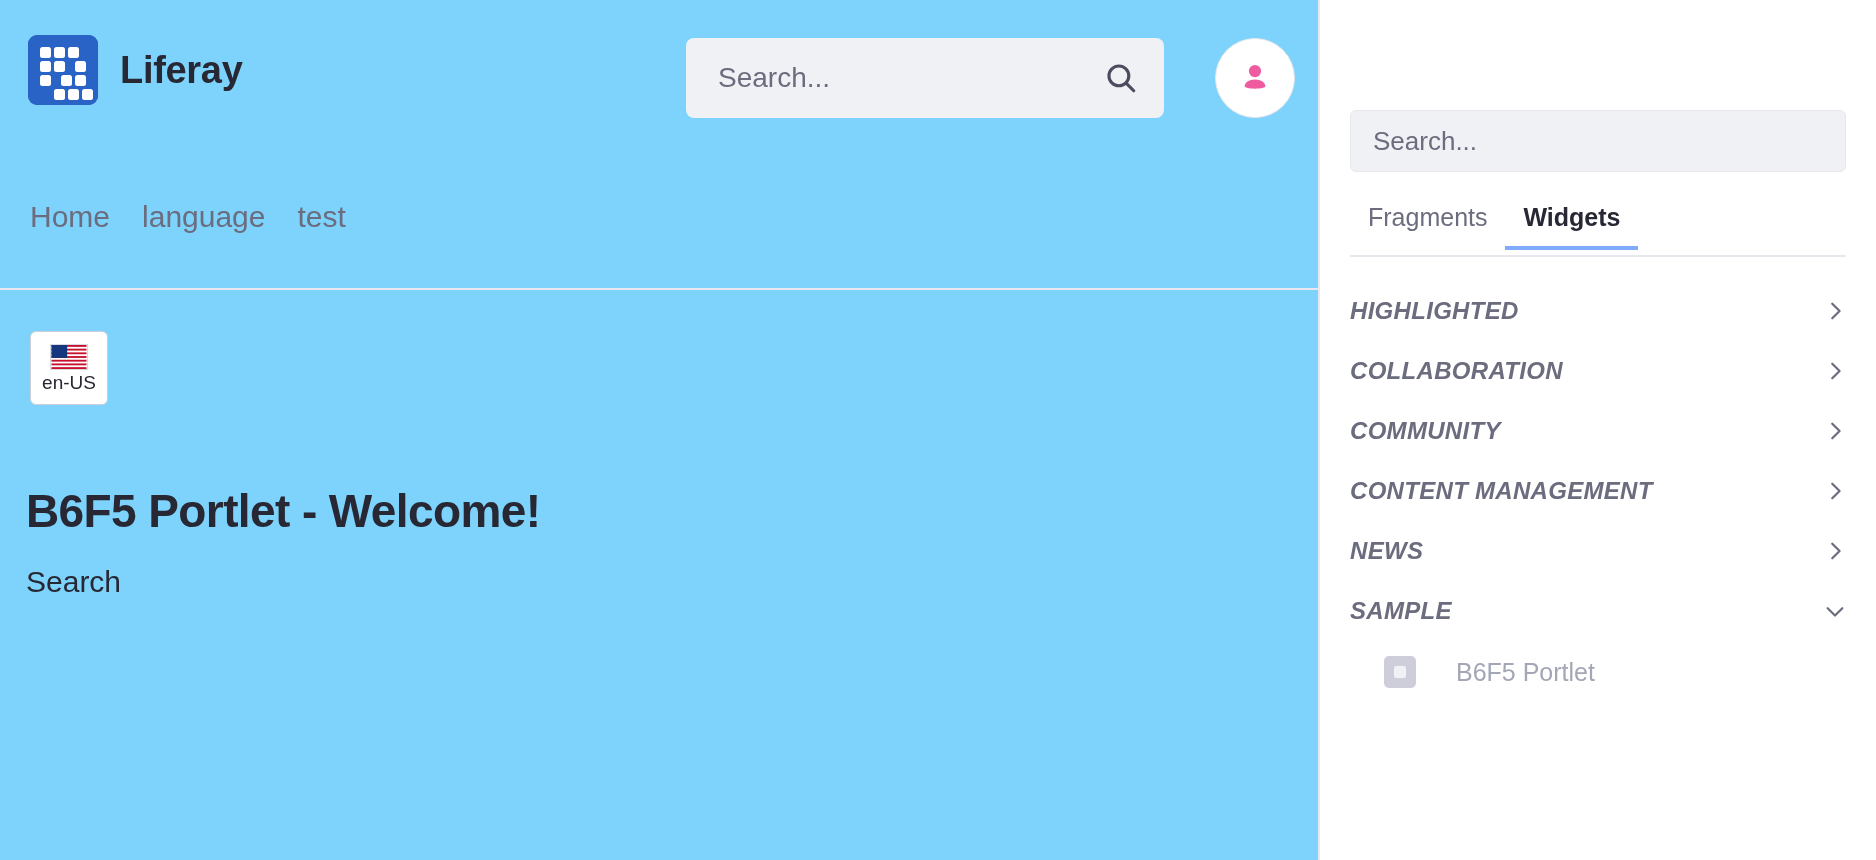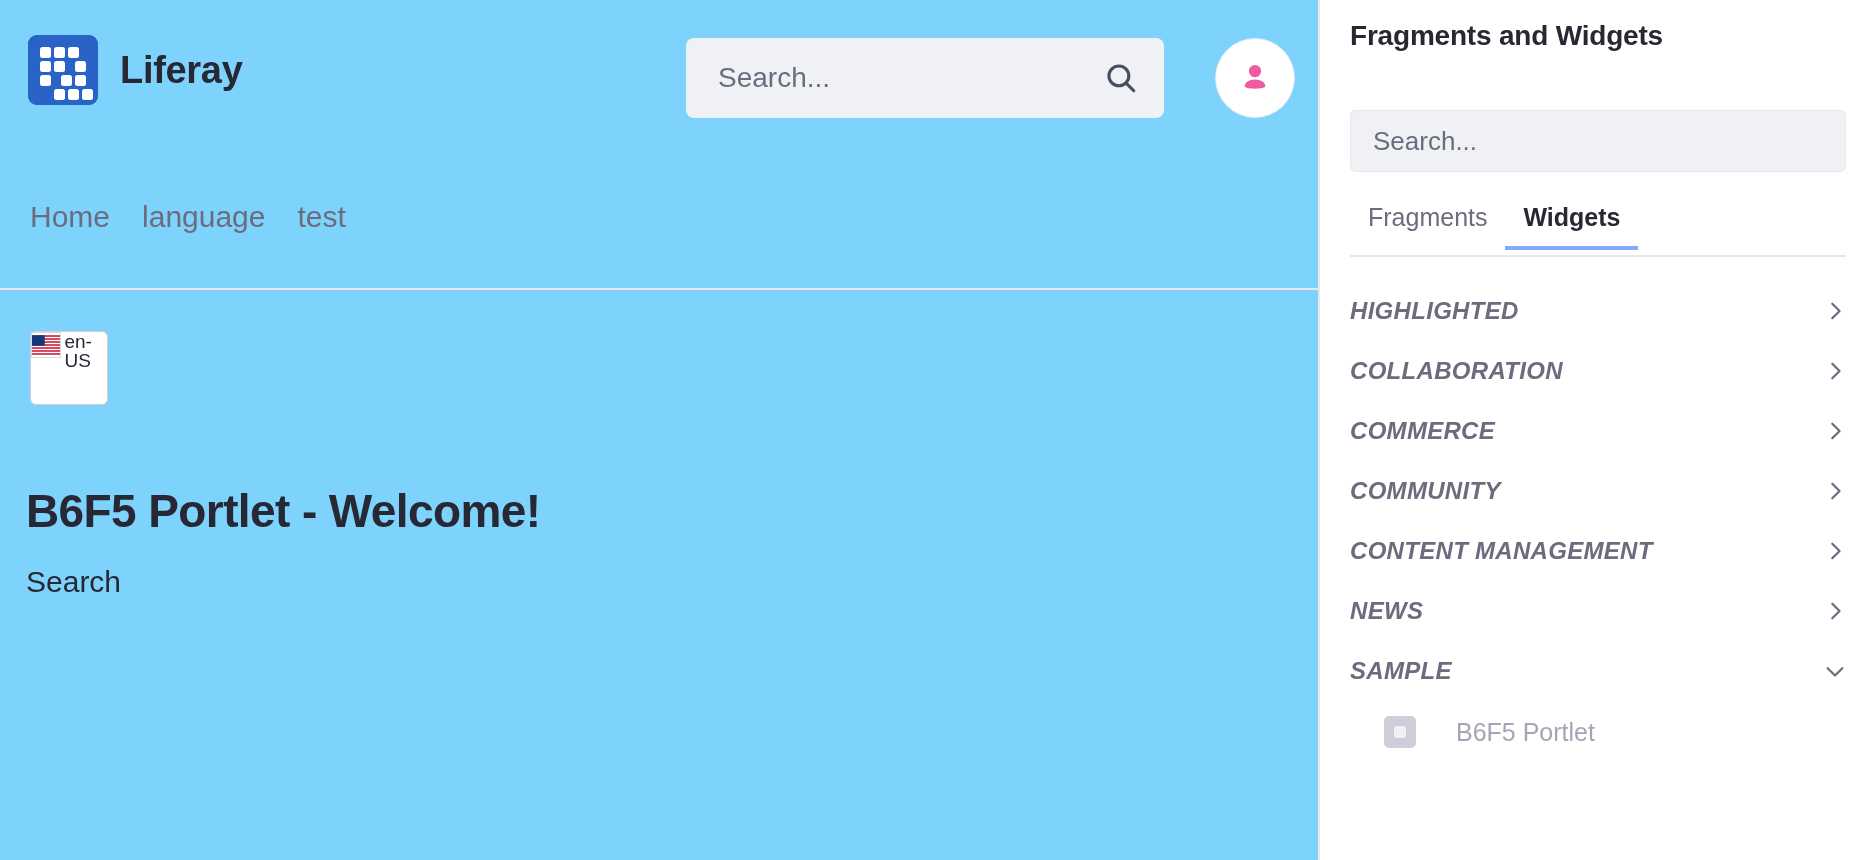--- a/index.html
+++ b/index.html
@@ -137,21 +137,22 @@
 
   
   #language-selector {
     position: absolute;
     left: 30px; top: 331px;
     width: 78px; height: 74px;
     border: 1px solid #cdced9;
     border-radius: 6px;
     background: #ffffff;
     display: flex;
-    flex-direction: row;
+    flex-direction: column;
+    align-items: center;
     justify-content: center;
     gap: 3px;
     cursor: pointer;
   }
 
   #flag-icon {
     width: 38px; height: 26px;
     display: block;
     border: 1px solid #d9d9e0;
   }
@@ -405,21 +406,20 @@
     <div id="portlet-content">
       <h1 id="portlet-title">B6F5 Portlet - Welcome!</h1>
       <p id="portlet-status">Search</p>
     </div>
   </div>
 
   <div id="sidebar-divider"></div>
 
   <aside id="sidebar">
 
-    <h2 id="sidebar-title">Fragments and Widgets</h2>
 
     <div id="sidebar-search">
       <input id="sidebar-search-input" type="text" placeholder="Search..." style="">
     </div>
 
     <div id="sidebar-tabs">
       <button class="sidebar-tab">Fragments</button>
       <button class="sidebar-tab is-active">Widgets</button>
     </div>
 
@@ -432,26 +432,20 @@
         </svg>
       </div>
 
       <div class="category-row">
         <span class="category-label">COLLABORATION</span>
         <svg class="category-chevron" viewBox="0 0 24 24" fill="none" stroke="currentColor" stroke-width="2.4" stroke-linecap="round" stroke-linejoin="round">
           <polyline points="9 4 17 12 9 20"></polyline>
         </svg>
       </div>
 
-      <div class="category-row">
-        <span class="category-label">COMMERCE</span>
-        <svg class="category-chevron" viewBox="0 0 24 24" fill="none" stroke="currentColor" stroke-width="2.4" stroke-linecap="round" stroke-linejoin="round">
-          <polyline points="9 4 17 12 9 20"></polyline>
-        </svg>
-      </div>
 
       <div class="category-row">
         <span class="category-label">COMMUNITY</span>
         <svg class="category-chevron" viewBox="0 0 24 24" fill="none" stroke="currentColor" stroke-width="2.4" stroke-linecap="round" stroke-linejoin="round">
           <polyline points="9 4 17 12 9 20"></polyline>
         </svg>
       </div>
 
       <div class="category-row">
         <span class="category-label">CONTENT MANAGEMENT</span>

